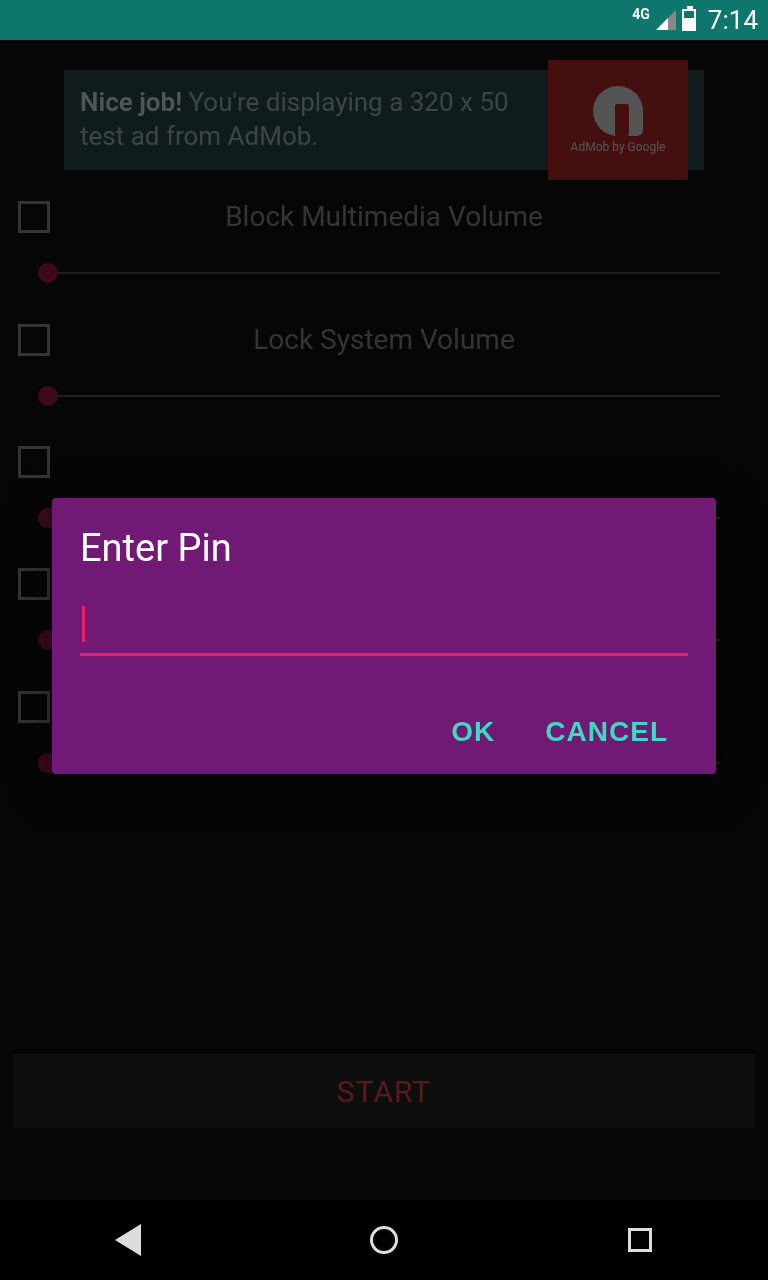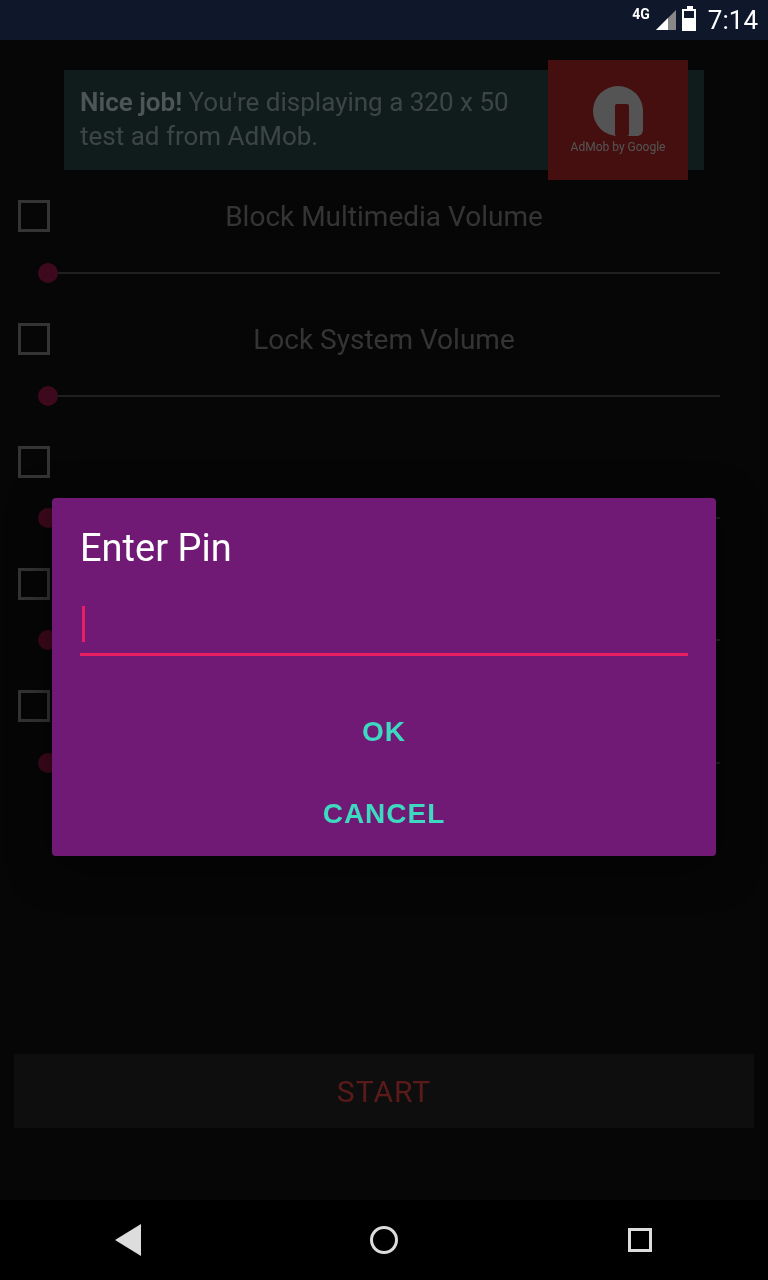--- a/index.html
+++ b/index.html
@@ -1,20 +1,20 @@
 <!DOCTYPE html>
 <html><head>
 <meta charset="utf-8">
 <style>
   * { box-sizing: border-box; margin: 0; padding: 0; }
   html, body { width: 768px; height: 1280px; overflow: hidden; font-family: Roboto, Arial, sans-serif; background: #000; }
   
   .status-bar {
     height: 40px;
-    background: #0f172a;
+    background: #0f766e;
     display: flex;
     justify-content: flex-end;
     align-items: center;
     padding: 0 10px;
     color: #fff;
     gap: 6px;
   }
   .status-4g { font-size: 14px; font-weight: bold; position: relative; top: -6px; }
   .signal { width: 0; height: 0; border-style: solid; border-width: 0 0 20px 20px; border-color: transparent transparent #888 transparent; position: relative; }
   .signal::after { content:""; position:absolute; left:-20px; top:8px; width:0; height:0; border-style:solid; border-width:0 0 12px 12px; border-color:transparent transparent #fff transparent; }
@@ -41,21 +41,21 @@
     position: relative;
   }
   .ad-text { color: #9db5b5; font-size: 26px; line-height: 1.3; flex:1; }
   .ad-text b { color: #cde0e0; font-weight:600; }
   .ad-logo { width: 140px; height: 120px; background: #b52828; display:flex; flex-direction:column; align-items:center; justify-content:center; }
   .ad-logo-shape { width:50px; height:50px; background:#ddd; border-radius: 25px 25px 6px 25px; transform: rotate(0deg); position:relative; }
   .ad-logo-shape::after { content:""; position:absolute; left:22px; top:18px; width:14px; height:32px; background:#b52828; border-radius:2px; }
   .ad-logo-txt { color:#ddd; font-size:12px; margin-top:4px; }
   
   .control-row { margin: 0 8px 20px; }
-  .row-head { display:flex; align-items:flex-start; margin-bottom: 30px; }
+  .row-head { display:flex; align-items:flex-end; margin-bottom: 30px; }
   .checkbox { width: 32px; height: 32px; border: 3px solid #888; margin-right: 24px; }
   .row-label { flex:1; text-align:center; color: #888; font-size: 28px; margin-right: 56px; }
   .slider { position: relative; height: 20px; margin: 0 30px 40px; }
   .slider-track { position:absolute; top:9px; left:0; right:0; height:2px; background:#555; }
   .slider-thumb { position:absolute; top:0; left:0; width:20px; height:20px; background:#a01a4a; border-radius:50%; transform:translateX(-50%); }
   
   .big-button {
     margin: 12px 4px;
     height: 74px;
     background: #262626;
@@ -86,21 +86,21 @@
     position: relative;
     height: 56px;
     border-bottom: 3px solid #e91e63;
     margin-bottom: 50px;
   }
   .dialog-input .cursor {
     position:absolute; left:2px; top:6px; width:3px; height:36px; background:#e91e63;
     animation: blink 1s step-start infinite;
   }
   @keyframes blink { 50% { opacity: 0; } }
-  .dialog-actions { display:flex; justify-content:flex-end; gap: 50px; padding: 10px 20px 10px; flex-direction: column; }
+  .dialog-actions { display:flex; justify-content:flex-end; gap: 50px; padding: 10px 20px 10px; }
   .dialog-btn { color:#3dd9c1; font-size:28px; font-weight:600; letter-spacing:1px; background:none; border:none; }
   
   .nav-bar {
     height: 80px;
     background: #000;
     display:flex;
     justify-content: space-around;
     align-items:center;
   }
   .nav-icon { width:32px; height:32px; display:flex; align-items:center; justify-content:center; }

